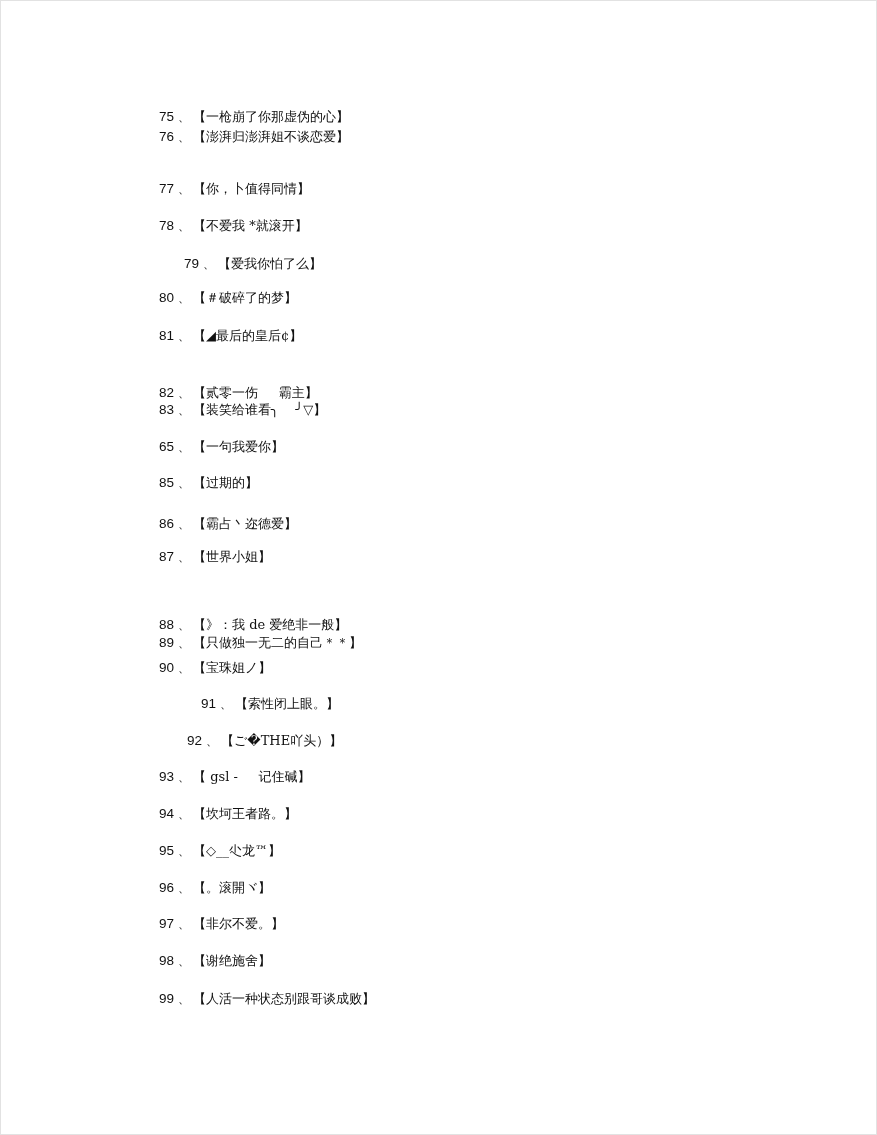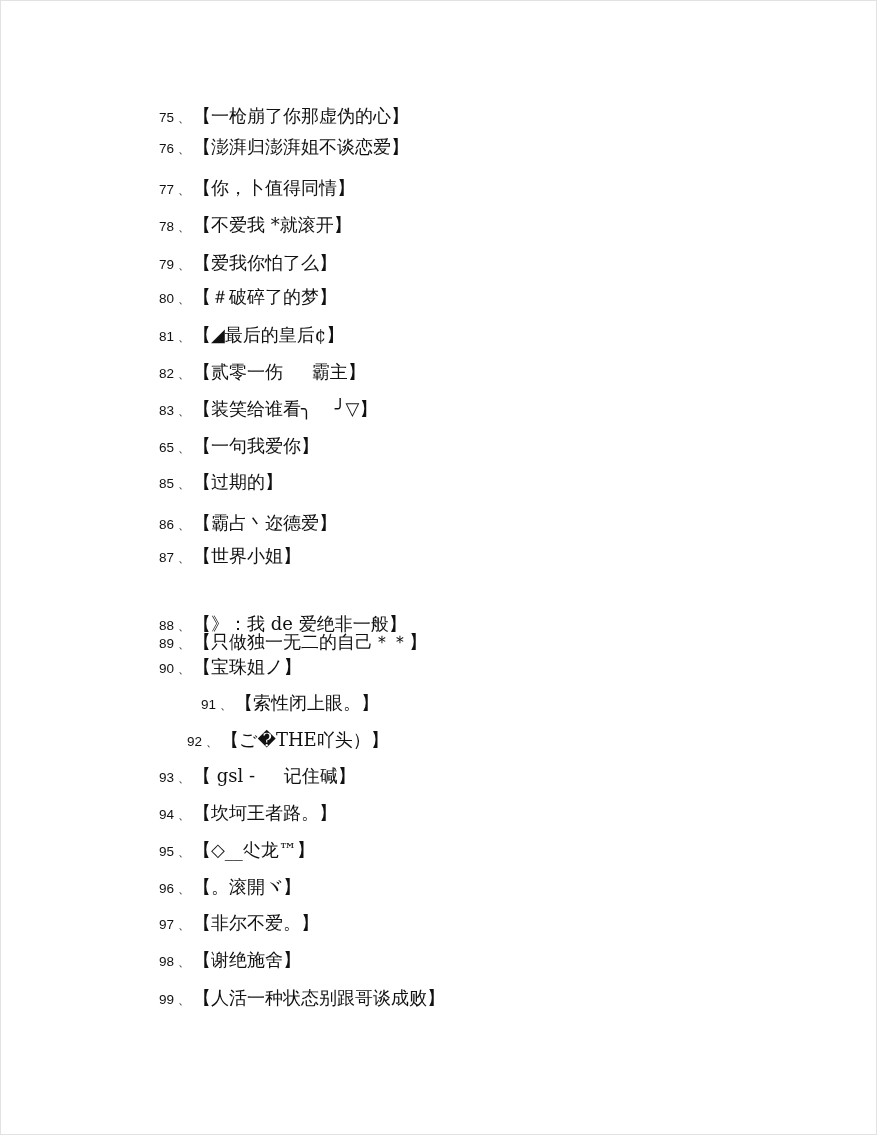--- a/index.html
+++ b/index.html
@@ -44,37 +44,37 @@
       display: inline-block;
     }
     .sep {
       font-family: "DejaVu Sans", sans-serif;
       font-size: 12px;
       display: inline-block;
       margin: 0 3px 0 4px;
     }
     .text {
       font-family: "DejaVu Serif", serif;
-      font-size: 18px;
+      font-size: 13px;
       display: inline-block;
     }
   </style>
 </head>
 <body>
 
 <div class="page">
   <ul class="list">
     <li class="item" style="top: 105px;"><span class="num">75</span><span class="sep">、</span><span class="text">【一枪崩了你那虚伪的心】</span></li>
-    <li class="item" style="top: 136px;"><span class="num">76</span><span class="sep">、</span><span class="text">【澎湃归澎湃姐不谈恋爱】</span></li>
+    <li class="item" style="top: 125px;"><span class="num">76</span><span class="sep">、</span><span class="text">【澎湃归澎湃姐不谈恋爱】</span></li>
     <li class="item" style="top: 177px;"><span class="num">77</span><span class="sep">、</span><span class="text">【你，卜值得同情】</span></li>
     <li class="item" style="top: 214px;"><span class="num">78</span><span class="sep">、</span><span class="text">【不爱我 *就滚开】</span></li>
-    <li class="item" style="top: 252px;"><span class="num">79</span><span class="sep">、</span><span class="text">【爱我你怕了么】</span></li>
+    <li class="item" style="top: 252px; margin-left: 25px;"><span class="num">79</span><span class="sep">、</span><span class="text">【爱我你怕了么】</span></li>
     <li class="item" style="top: 286px;"><span class="num">80</span><span class="sep">、</span><span class="text">【＃破碎了的梦】</span></li>
     <li class="item" style="top: 324px;"><span class="num">81</span><span class="sep">、</span><span class="text">【◢最后的皇后¢】</span></li>
-    <li class="item" style="top: 361px;"><span class="num">82</span><span class="sep">、</span><span class="text">【贰零一伤     霸主】</span></li>
+    <li class="item" style="top: 381px;"><span class="num">82</span><span class="sep">、</span><span class="text">【贰零一伤     霸主】</span></li>
     <li class="item" style="top: 398px;"><span class="num">83</span><span class="sep">、</span><span class="text">【装笑给谁看╮    ╯▽】</span></li>
     <li class="item" style="top: 435px;"><span class="num">65</span><span class="sep">、</span><span class="text">【一句我爱你】</span></li>
     <li class="item" style="top: 471px;"><span class="num">85</span><span class="sep">、</span><span class="text">【过期的】</span></li>
     <li class="item" style="top: 512px;"><span class="num">86</span><span class="sep">、</span><span class="text">【霸占丶迩德爱】</span></li>
     <li class="item" style="top: 545px;"><span class="num">87</span><span class="sep">、</span><span class="text">【世界小姐】</span></li>
     <li class="item" style="top: 581px; margin-top: 32px;"><span class="num">88</span><span class="sep">、</span><span class="text">【》：我 de 爱绝非一般】</span></li>
     <li class="item" style="top: 619px; margin-top: 12px;"><span class="num">89</span><span class="sep">、</span><span class="text">【只做独一无二的自己＊＊】</span></li>
     <li class="item" style="top: 656px;"><span class="num">90</span><span class="sep">、</span><span class="text">【宝珠姐ノ】</span></li>
     <li class="item" style="top: 692px; margin-left: 42px;"><span class="num">91</span><span class="sep">、</span><span class="text">【索性闭上眼。】</span></li>
     <li class="item" style="top: 729px; margin-left: 28px;"><span class="num">92</span><span class="sep">、</span><span class="text">【ご�THE吖头）】</span></li>

